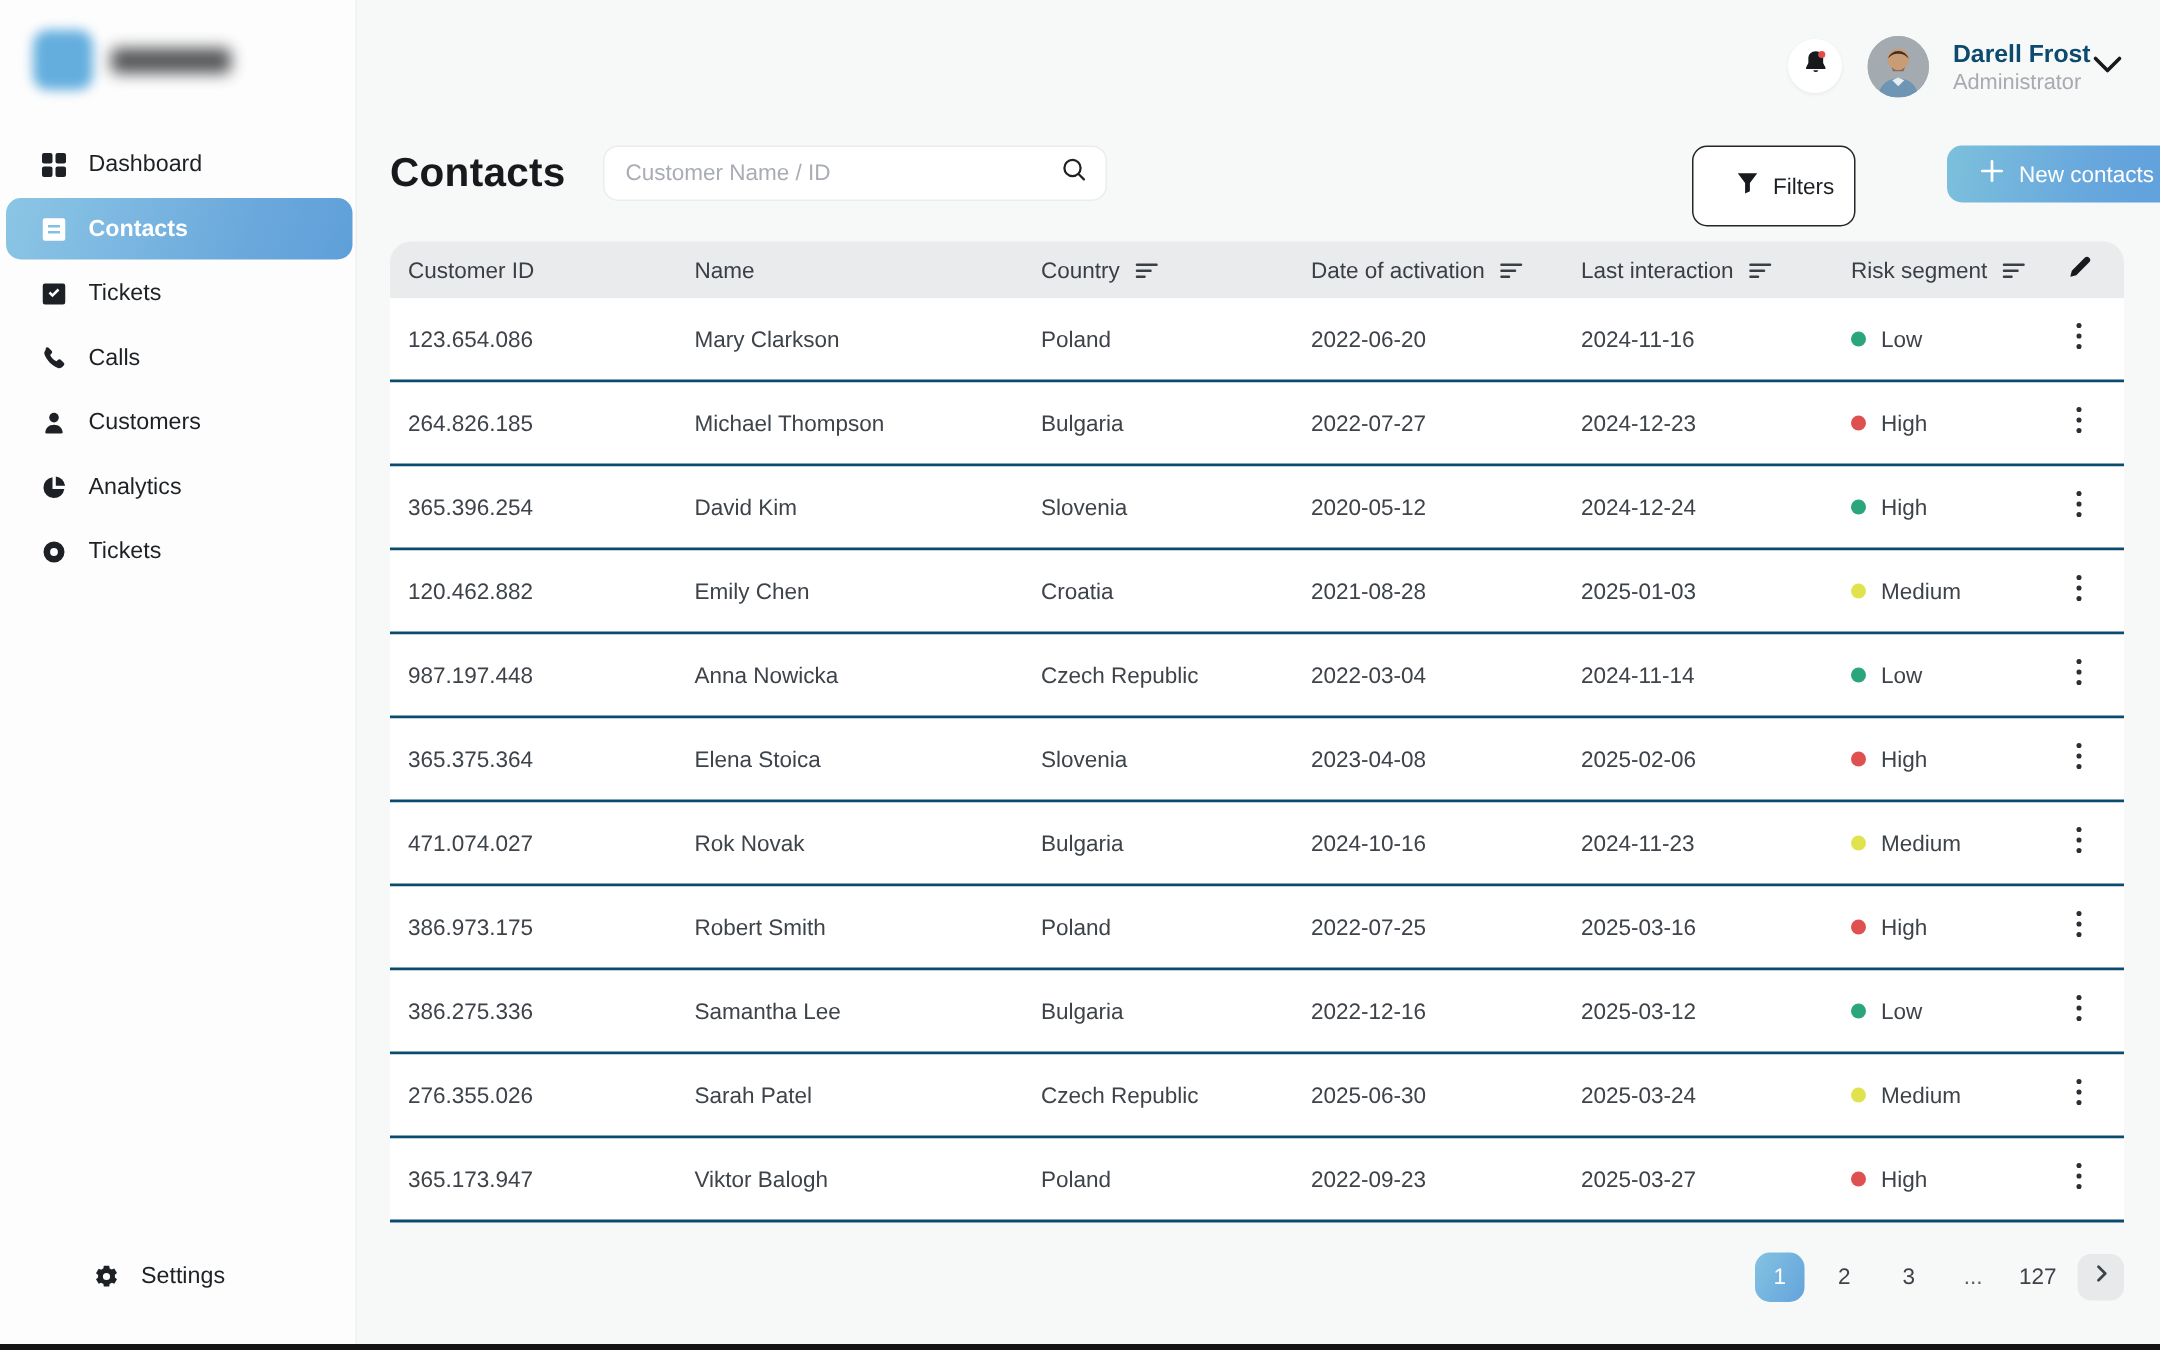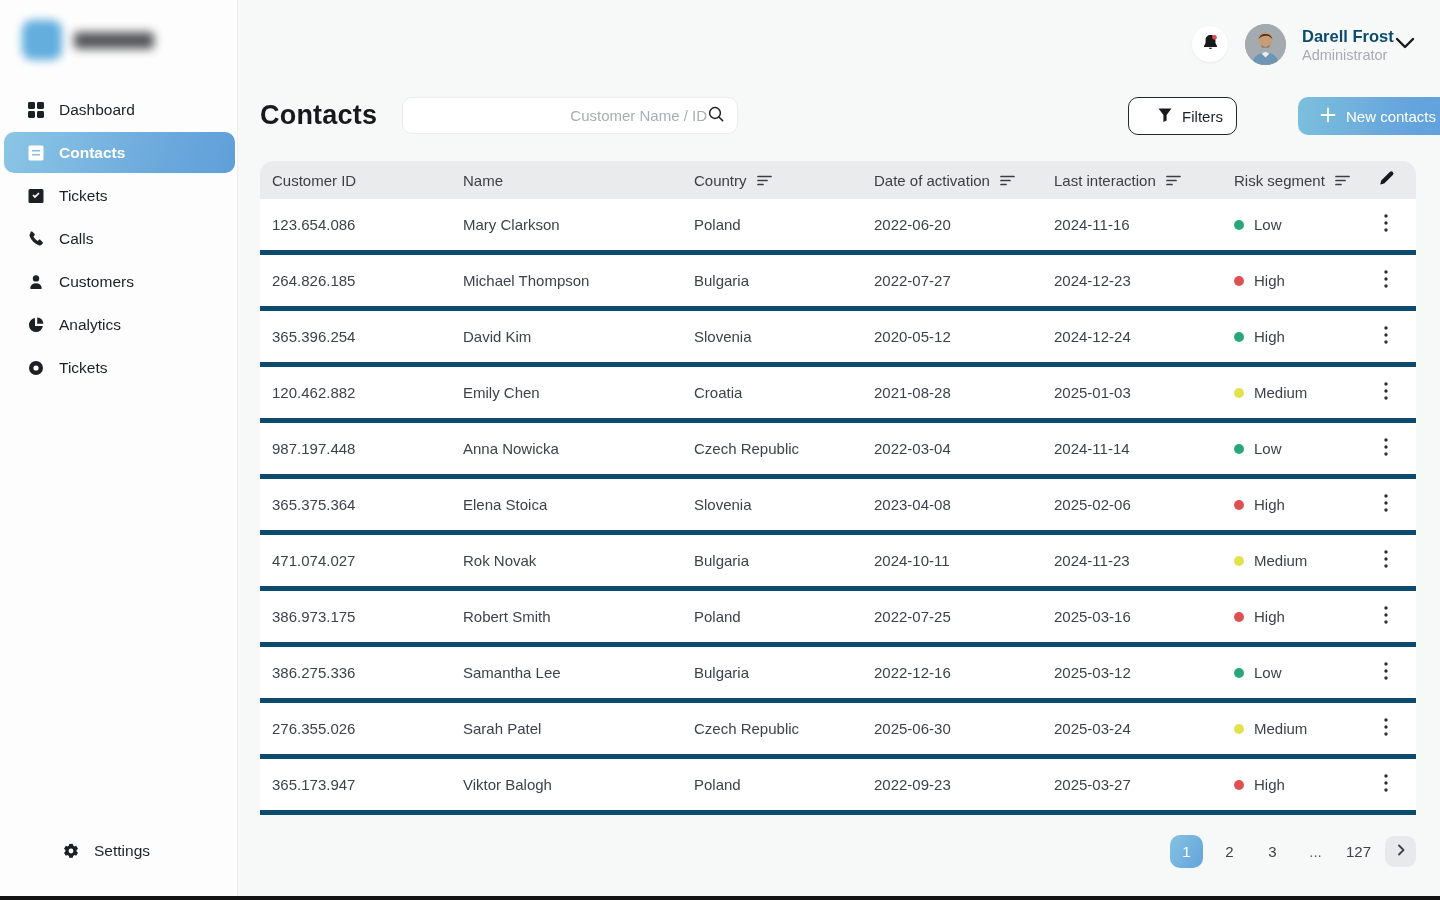--- a/index.html
+++ b/index.html
@@ -32,38 +32,38 @@
             background:#a9b2b8; }
   .user-name { position:absolute; left:1302px; top:27px; font-size:16.5px; font-weight:700; color:#0c4a6e; }
   .user-role { position:absolute; left:1302px; top:47px; font-size:14.5px; color:#a7abb0; }
   .user-chevron { position:absolute; left:1394px; top:36px; cursor:pointer; }
 
   
   .page-title { position:absolute; left:260px; top:100px; font-size:27px; font-weight:700; letter-spacing:.2px; color:#17191c; }
   .search-box { position:absolute; left:402px; top:97px; width:336px; height:37px; background:#fff;
                 border:1px solid #ececec; border-radius:10px; display:flex; align-items:center; padding:0 12px 0 14px; }
   .search-box input { flex:1; border:none; outline:none; font-size:15px; color:#0c4a6e; background:transparent;
-                font-family:"Liberation Sans", sans-serif;text-align:right; }
+                font-family:"Liberation Sans", sans-serif; }
   .search-box input::placeholder { color:#a9adb3; }
-  .filters-btn { position:absolute; left:1128px; top:97px; width:109px; height:38px; background:#fff;
+  .filters-btn { position:absolute; left:1128px; top:97px; width:109px; height:54px; background:#fff;
                  border:1.5px solid #23272b; border-radius:10px; display:flex; align-items:center; justify-content:center;
                  gap:9px; font-size:15px; color:#1d2125; cursor:pointer;padding-left:15px; }
   .new-btn { position:absolute; left:1256px; top:97px; width:160px; height:38px; border:none; border-radius:10px;
              background:linear-gradient(100deg,#7cc0dc 0%,#67a7dd 60%,#5f9fdd 100%);
              display:flex; align-items:center; justify-content:center; gap:10px; font-size:15px; color:#fff;
              cursor:pointer; font-family:"Liberation Sans", sans-serif;margin-left:42px; }
 
   
   .table { position:absolute; left:260px; top:161px; width:1156px; }
   .t-grid { display:grid; grid-template-columns:191px 231px 180px 180px 180px 134px 60px; align-items:center; }
   .t-head { height:38px; background:#e9ebed; border-radius:14px 14px 0 0; }
   .t-head .th { font-size:15px; color:#3a3f45; display:flex; align-items:center; gap:9px; padding-left:12px; }
   .t-head .th.icon-col { justify-content:center; padding-left:0; }
   .t-body { background:#ffffff; }
-  .t-row { height:56px; border-bottom:5px solid #0c4a6e; background:#fff; }
+  .t-row { height:56px; border-bottom:2px solid #0c4a6e; background:#fff; }
   .t-row .td { font-size:15px; color:#3e4349; padding-left:12px; }
   .td.risk { display:flex; align-items:center; gap:10px; }
   .dot { width:10px; height:10px; border-radius:50%; flex:0 0 auto; }
   .td.kebab-col { display:flex; justify-content:center; padding-left:0; cursor:pointer; }
 
   
   .pagination { position:absolute; top:835px; left:1160px; width:256px; display:flex; align-items:center;
                 justify-content:flex-end; gap:10px; }
   .page-btn { min-width:33px; height:33px; display:flex; align-items:center; justify-content:center;
               font-size:15px; color:#3e4349; cursor:pointer; border-radius:10px; }
@@ -372,21 +372,21 @@
                 <circle cx="2" cy="2" r="1.7" fill="#2b2f33"></circle>
                 <circle cx="2" cy="9" r="1.7" fill="#2b2f33"></circle>
                 <circle cx="2" cy="16" r="1.7" fill="#2b2f33"></circle>
               </svg></span>
           </div>
         </div>
         <div class="t-grid t-row">
           <div class="td">471.074.027</div>
           <div class="td">Rok Novak</div>
           <div class="td">Bulgaria</div>
-          <div class="td">2024-10-11</div>
+          <div class="td">2024-10-16</div>
           <div class="td">2024-11-23</div>
           <div class="td risk">
             <span class="dot" style="background: rgb(224, 227, 78);"></span>
             <span>Medium</span>
           </div>
           <div class="td kebab-col">
             <span><svg width="4" height="18" viewBox="0 0 4 18">
                 <circle cx="2" cy="2" r="1.7" fill="#2b2f33"></circle>
                 <circle cx="2" cy="9" r="1.7" fill="#2b2f33"></circle>
                 <circle cx="2" cy="16" r="1.7" fill="#2b2f33"></circle>

